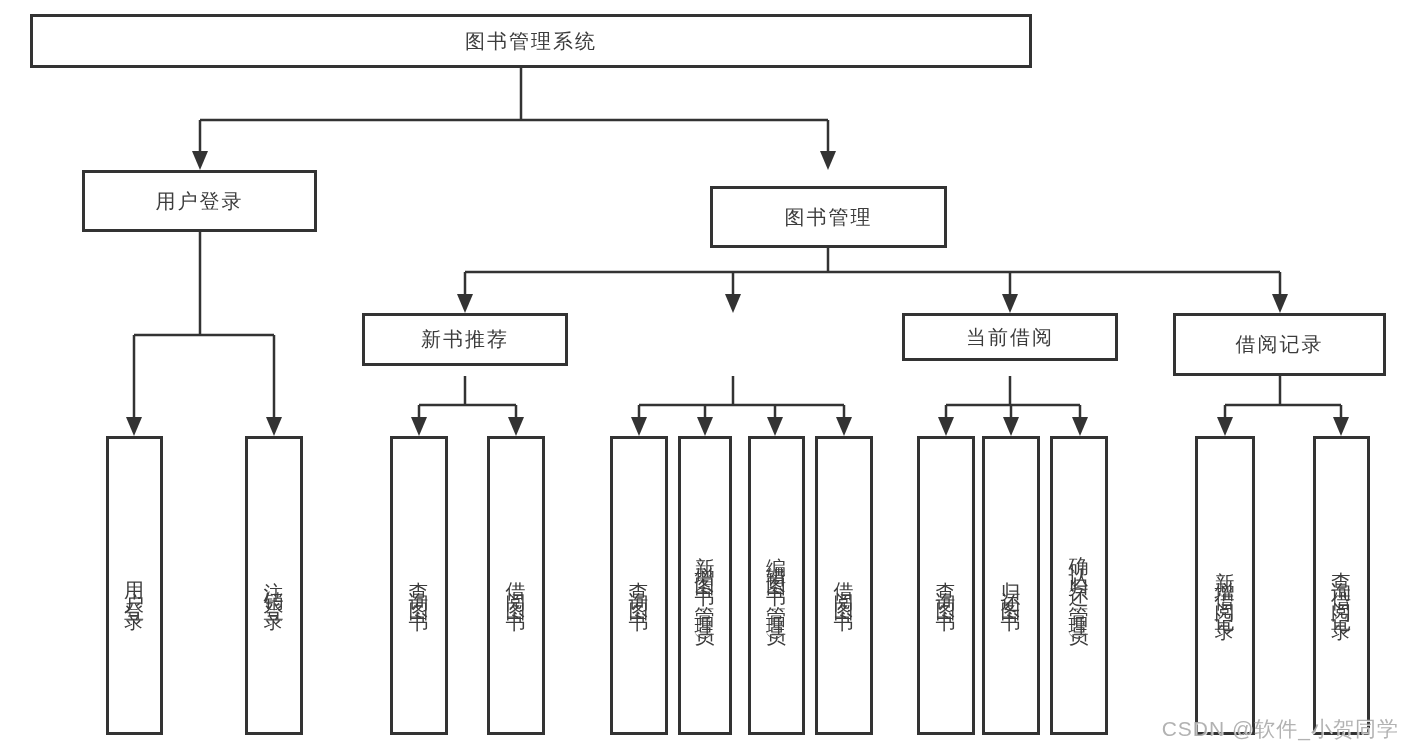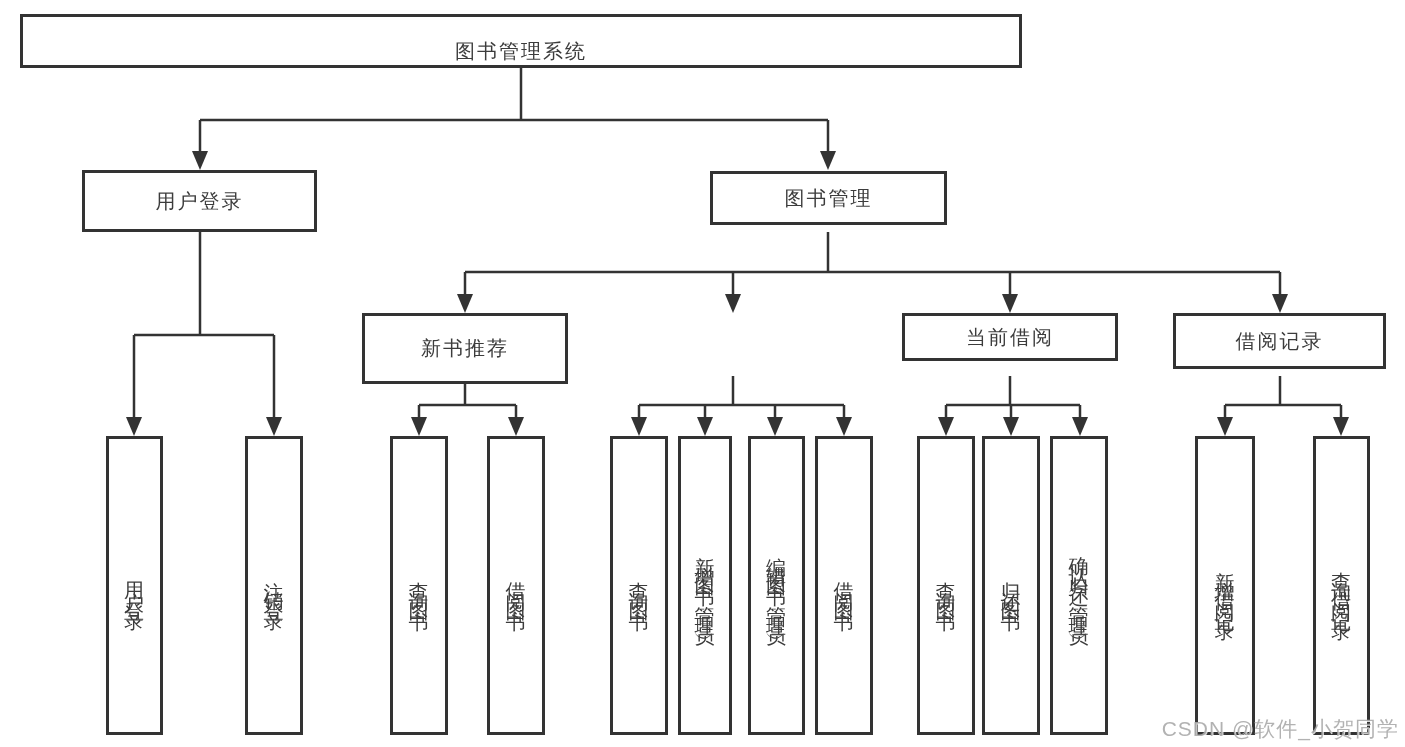--- a/index.html
+++ b/index.html
@@ -123,38 +123,38 @@
       <polygon points="767,417 783,417 775,436"></polygon>
       <polygon points="836,417 852,417 844,436"></polygon>
       <polygon points="938,417 954,417 946,436"></polygon>
       <polygon points="1003,417 1019,417 1011,436"></polygon>
       <polygon points="1072,417 1088,417 1080,436"></polygon>
       <polygon points="1217,417 1233,417 1225,436"></polygon>
       <polygon points="1333,417 1349,417 1341,436"></polygon>
     </g>
   </svg>
 
-  <div class="node h" style="left:20px; top:14px; width:1002px; height:54px;align-items:flex-end;">
+  <div class="node h" style="left:30px; top:14px; width:1002px; height:54px;">
     <span class="label">图书管理系统</span>
   </div>
 
   <div class="node h" style="left:82px; top:170px; width:235px; height:62px;">
     <span class="label">用户登录</span>
   </div>
-  <div class="node h" style="left:710px; top:171px; width:237px; height:54px;font-family:Liberation Mono, monospace;">
+  <div class="node h" style="left:710px; top:186px; width:237px; height:62px;font-family:Liberation Mono, monospace;">
     <span class="label">图书管理</span>
   </div>
 
-  <div class="node h" style="left:362px; top:313px; width:206px; height:71px;">
+  <div class="node h" style="left:362px; top:313px; width:206px; height:53px;">
     <span class="label">新书推荐</span>
   </div>
   <div class="node h" style="left:902px; top:313px; width:216px; height:48px;">
     <span class="label">当前借阅</span>
   </div>
-  <div class="node h" style="left:1173px; top:313px; width:213px; height:56px;">
+  <div class="node h" style="left:1173px; top:313px; width:213px; height:63px;">
     <span class="label">借阅记录</span>
   </div>
 
   <div class="node v" style="left:106px; top:436px; width:57px; height:299px;">
     <span class="label">用户登录</span>
   </div>
   <div class="node v" style="left:245px; top:436px; width:58px; height:299px;">
     <span class="label">注销登录</span>
   </div>
 

